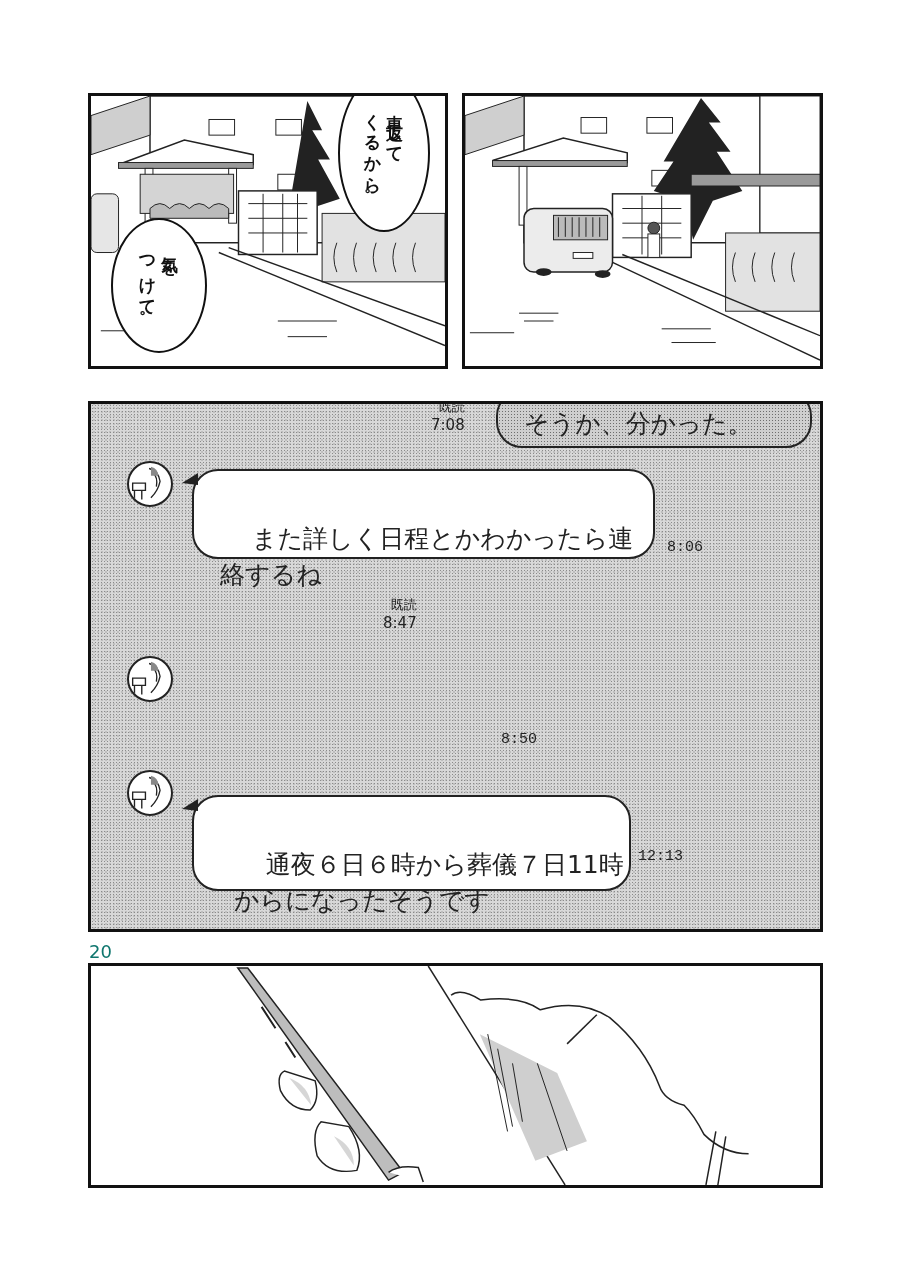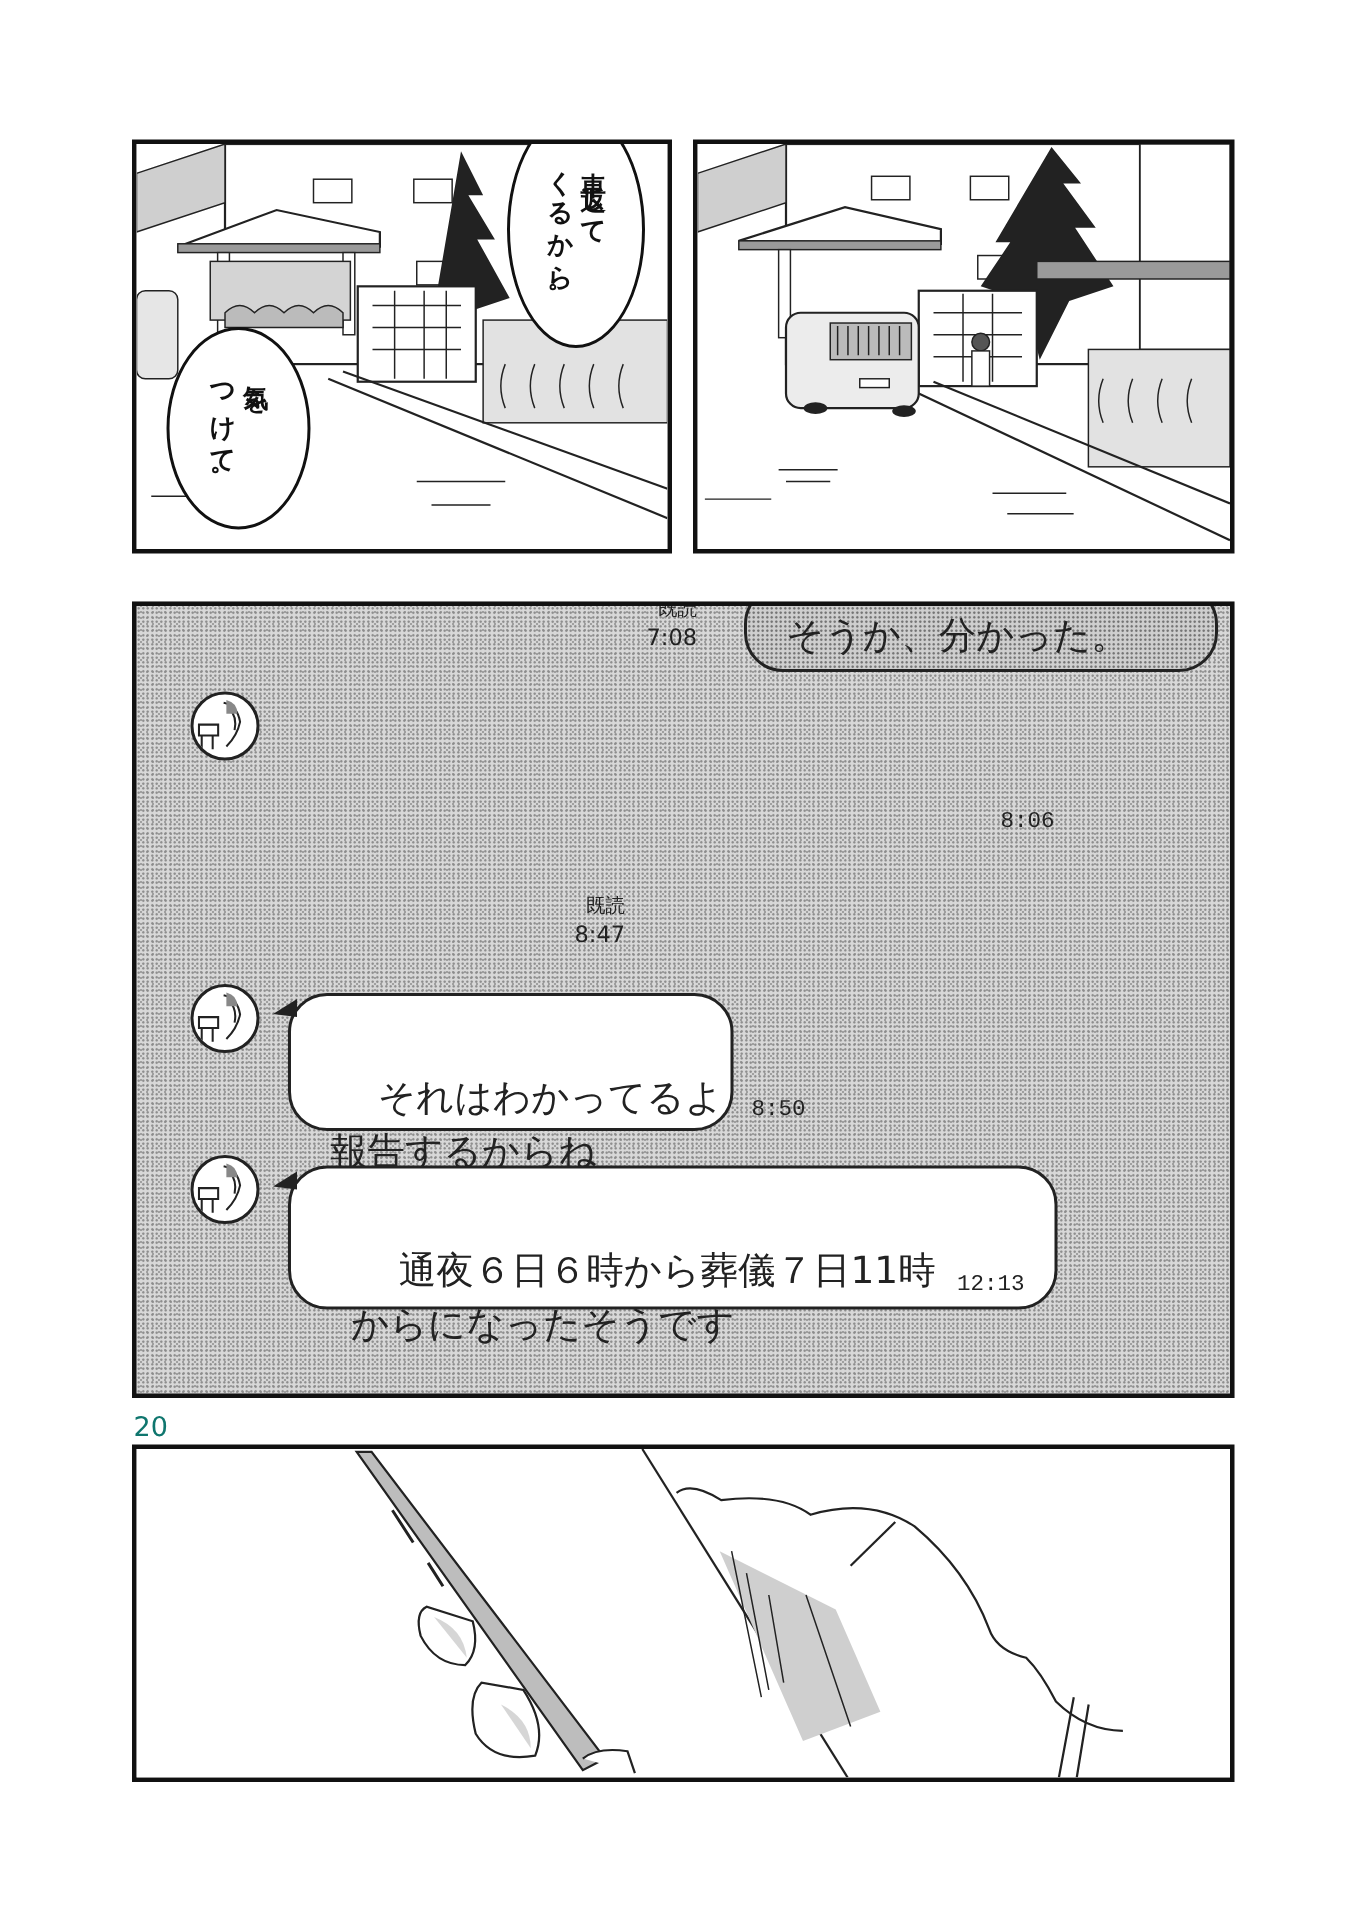--- a/index.html
+++ b/index.html
@@ -129,46 +129,46 @@
   <div class="bubble-out" style="left:405px; top:-14px; width:316px; height:58px; padding-top:14px;">
     <span>そうか、分かった。</span>
   </div>
 
   <div class="avatar" style="left:36px; top:57px;">
     <svg viewBox="0 0 46 46" width="42" height="42">
         <path d="M4 22 h14 v8 h-14 z M6 30 v10 M14 30 v10 M22 6 q10 2 12 14 q-2 10 -10 18 M26 10 q6 6 4 16" stroke="#222" fill="none" stroke-width="1.5"></path>
         <path d="M24 4 q8 2 8 10 l-8 0 z" fill="#888"></path>
       </svg>
   </div>
+  <div class="bubble-in" style="left:101px; top:65px; width:463px; height:90px; white-space:pre;">
+    <span>また詳しく日程とかわかったら連
+絡するね</span>
+  </div>
   <div class="time" style="left:576px; top:135px;">8:06</div>
 
   <div class="read" style="left:292px; top:192px;">
     <div>既読</div>
     <div style="font-size:15px;">8:47</div>
   </div>
 
   <div class="avatar" style="left:36px; top:252px;">
     <svg viewBox="0 0 46 46" width="42" height="42">
         <path d="M4 22 h14 v8 h-14 z M6 30 v10 M14 30 v10 M22 6 q10 2 12 14 q-2 10 -10 18 M26 10 q6 6 4 16" stroke="#222" fill="none" stroke-width="1.5"></path>
         <path d="M24 4 q8 2 8 10 l-8 0 z" fill="#888"></path>
       </svg>
   </div>
-  <div class="bubble-in" style="left:101px; top:258px; width:297px; height:92px; white-space:pre;">
-    <span>それはわかってるよ
-報告するからね</span>
-  </div>
   <div class="time" style="left:410px; top:327px;">8:50</div>
 
   <div class="avatar" style="left:36px; top:366px;">
     <svg viewBox="0 0 46 46" width="42" height="42">
         <path d="M4 22 h14 v8 h-14 z M6 30 v10 M14 30 v10 M22 6 q10 2 12 14 q-2 10 -10 18 M26 10 q6 6 4 16" stroke="#222" fill="none" stroke-width="1.5"></path>
         <path d="M24 4 q8 2 8 10 l-8 0 z" fill="#888"></path>
       </svg>
   </div>
-  <div class="bubble-in" style="left:101px; top:373px; width:513px; height:96px; white-space:pre;padding-left:40px;">
+  <div class="bubble-in" style="left:101px; top:391px; width:439px; height:96px; white-space:pre;padding-left:40px;">
     <span>通夜６日６時から葬儀７日11時
 からになったそうです</span>
   </div>
   <div class="time" style="left:547px; top:444px;">12:13</div>
 </div>
 
 <div class="page-num">20</div>
 
 <div class="panel" id="p4">
   <svg viewBox="0 0 735 225" preserveAspectRatio="none">

